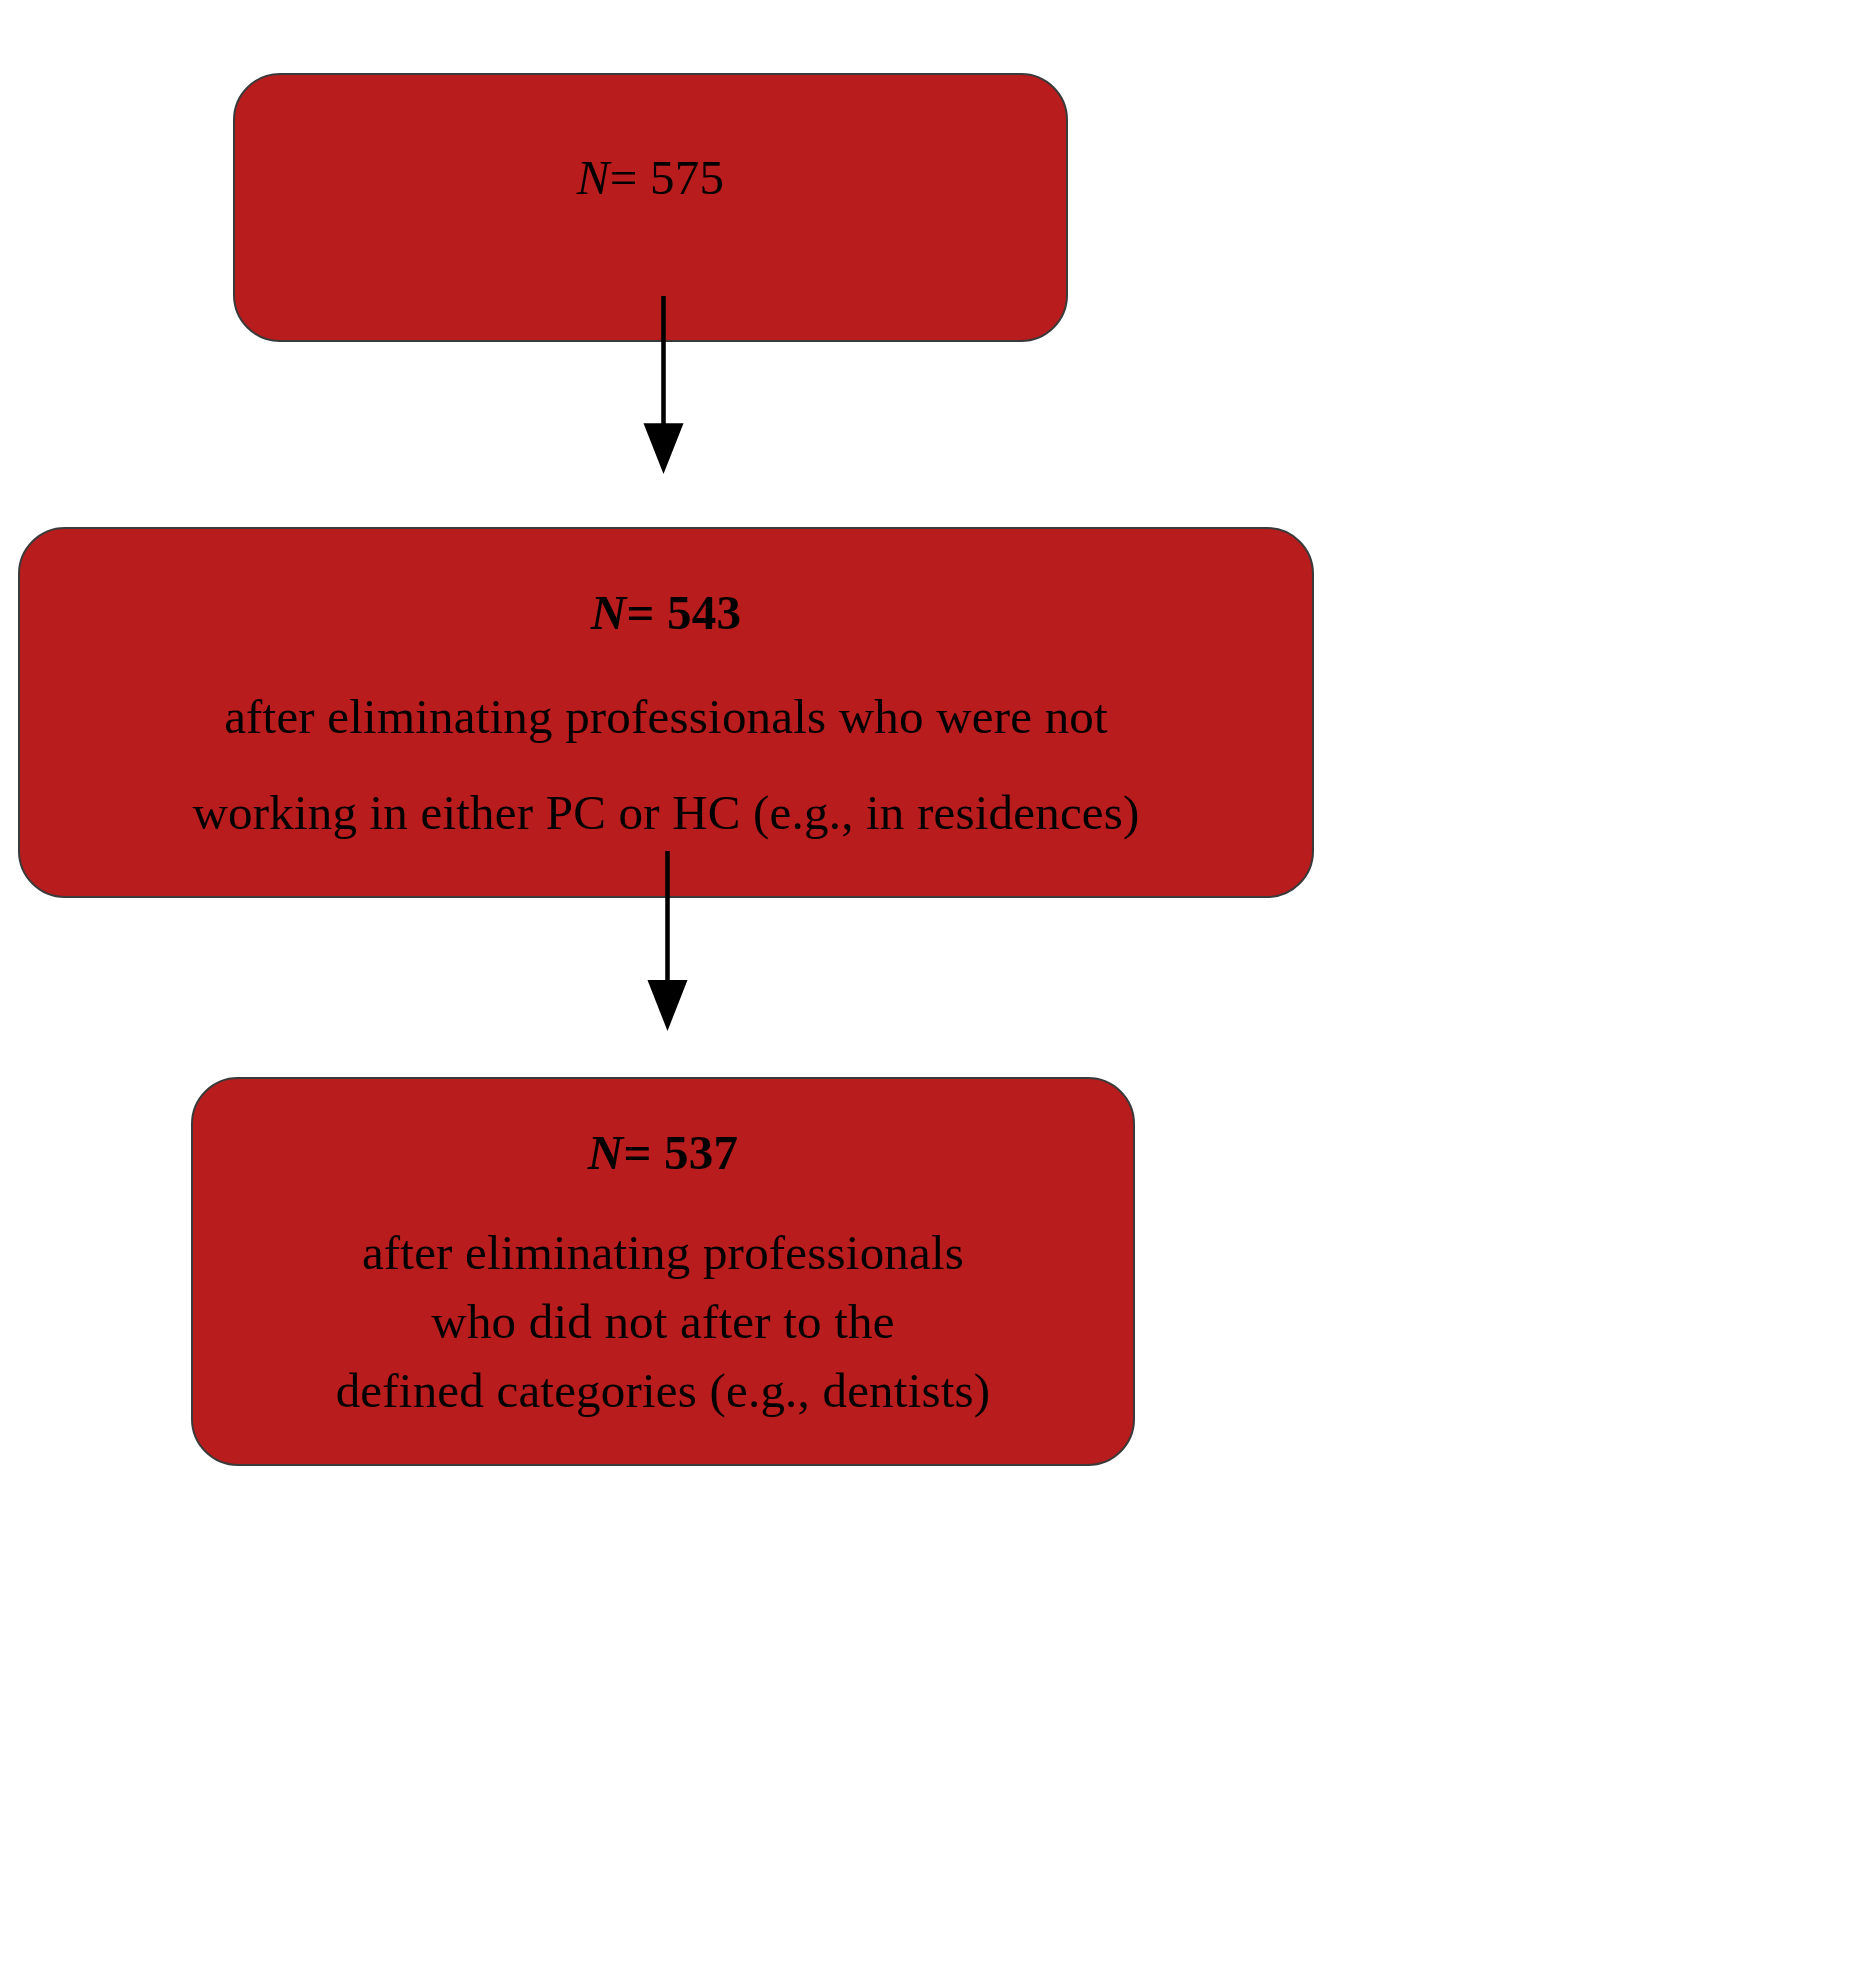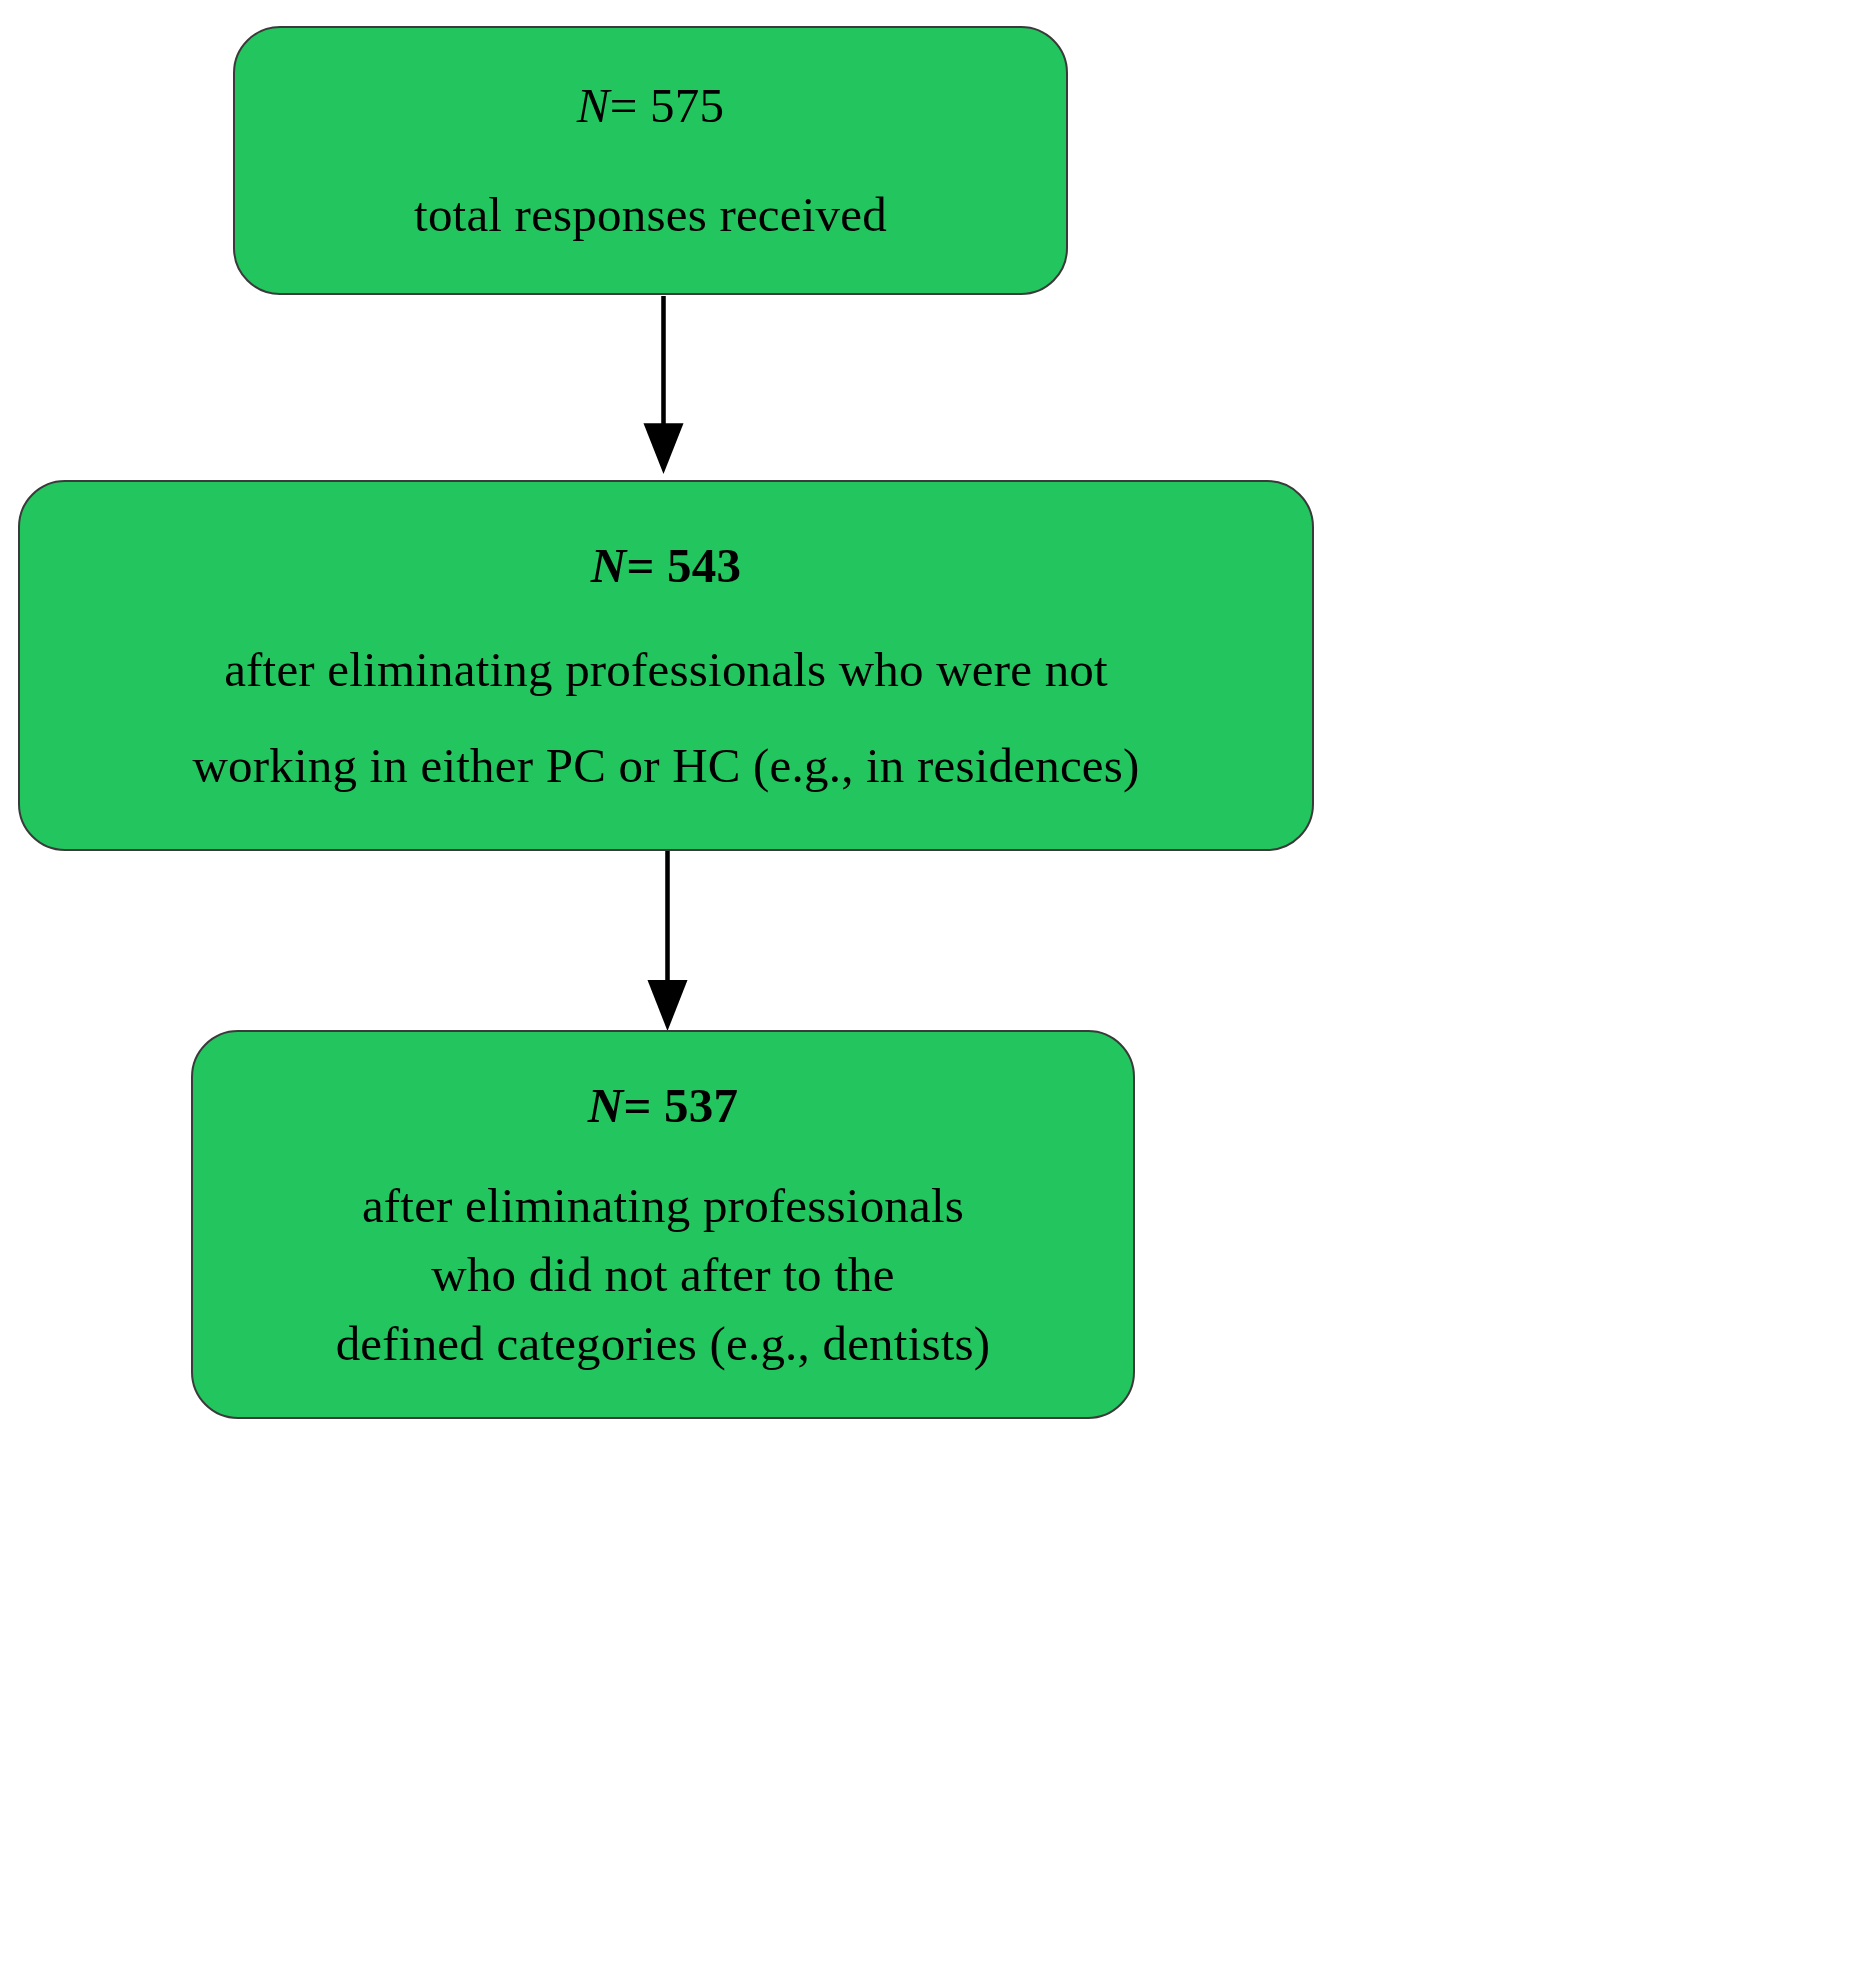--- a/index.html
+++ b/index.html
@@ -18,27 +18,28 @@
   #flowchart {
     position: relative;
     width: 1872px;
     height: 1983px;
     background: #ffffff;
   }
 
   .node-box {
     position: absolute;
     box-sizing: border-box;
-    background: #22c55e;
+    background: #b91c1c;
     border: 2.7px solid #3a3a3a;
     border-radius: 47px;
     display: flex;
     flex-direction: column;
     align-items: center;
     justify-content: center;
+    margin-top: 47px;
   }
 
   .node-line {
     text-align: center;
     font-size: 49px;
     line-height: 1.0;
     white-space: nowrap;
     letter-spacing: 0.2px;
   }
 
@@ -98,21 +99,20 @@
     height: 100%;
   }
 </style>
 </head>
 <body>
 
 <div id="flowchart">
 
   <div class="node-box" id="box-total-responses">
     <div class="node-line count-line"><span class="sym">N</span><span>= 575</span></div>
-    <div class="node-line desc-line-1">total responses received</div>
   </div>
 
   <div class="arrow-connector" id="arrow-1">
     <svg viewBox="0 0 100 196" preserveAspectRatio="none" aria-hidden="true">
       <line x1="50" y1="0" x2="50" y2="156" stroke="#000000" stroke-width="5"></line>
       <polygon points="50,196 28,140 72,140" fill="#000000"></polygon>
     </svg>
   </div>
 
   <div class="node-box" id="box-after-setting-filter">

